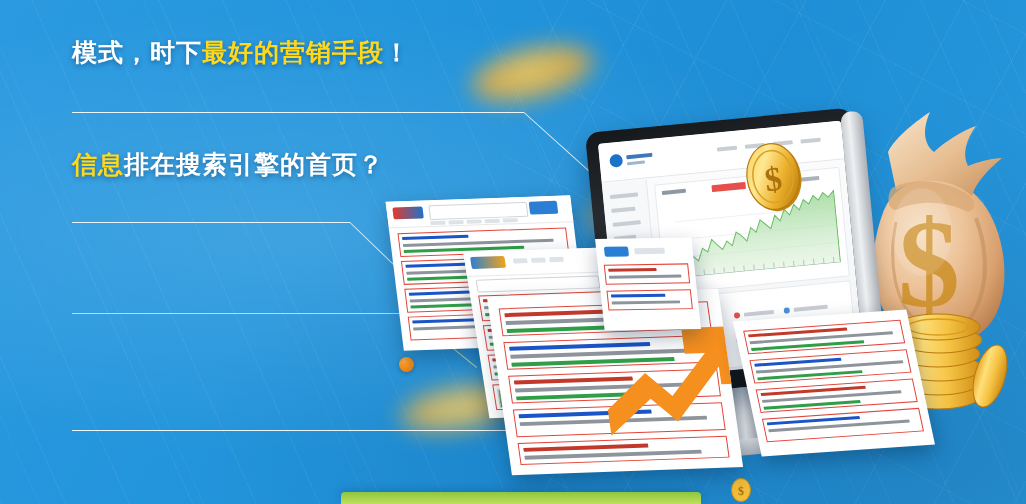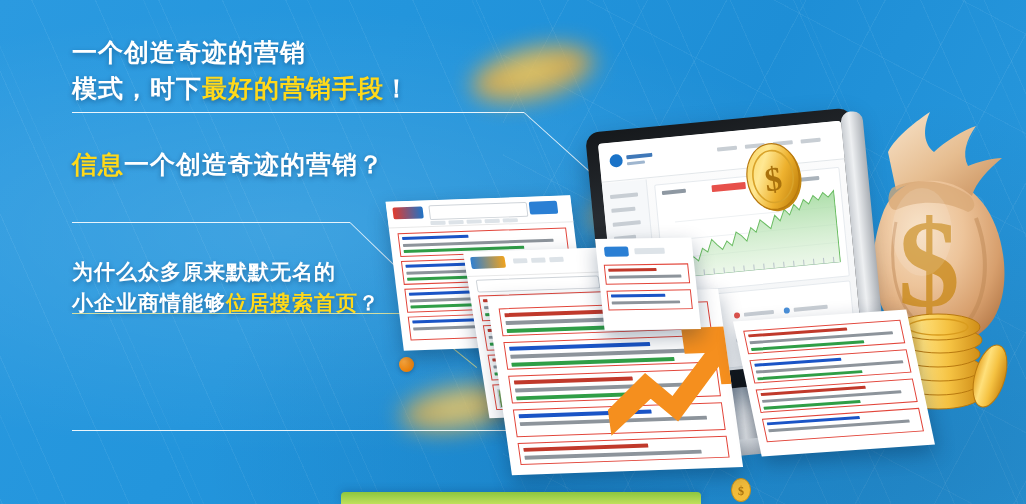--- a/index.html
+++ b/index.html
@@ -92,42 +92,37 @@
   <div class="vig"></div>
 
   <div class="bokeh" style="left:470px;top:48px;width:130px;height:52px;transform:rotate(-13deg);
               background:radial-gradient(ellipse at 46% 44%,#ffd65e,#e8a73a 55%,rgba(226,167,58,0) 78%);"></div>
   <div class="bokeh" style="left:588px;top:196px;width:62px;height:34px;transform:rotate(-16deg);opacity:.7;
               background:radial-gradient(ellipse at 46% 44%,#ffdf77,#e3a93f 55%,rgba(227,169,63,0) 80%);"></div>
   <div class="bokeh" style="left:398px;top:386px;width:124px;height:46px;transform:rotate(-9deg);opacity:.8;
               background:radial-gradient(ellipse at 48% 46%,#ffe07a,#e7ad40 52%,rgba(231,173,64,0) 80%);"></div>
 
   <div class="tb" style="top:34px;font-size:25px;line-height:36px;">
-    <span class="l">一个创造奇迹的营销</span>
     <span class="l"><span>模式，时下</span><span class="hl">最好的营销手段</span><span>！</span></span>
   </div>
   <div class="conn" style="left:72px;top:112px;width:560px;">
     <div class="h" style="width:452px;background:rgba(255,255,255,.9);"></div>
     <div class="d" style="left:452px;width:110px;background:rgba(255,255,255,.85);transform:rotate(42deg);"></div>
   </div>
   <div class="dot" style="left:626px;top:186px;width:15px;height:15px;"></div>
 
   <div class="tb" style="top:146px;font-size:25px;line-height:36px;">
-    <span class="l"><span class="hl">信息</span><span>一个创造奇迹的营销？</span></span>
+    <span class="l"><span class="hl">信息</span><span>排在搜索引擎的首页？</span></span>
   </div>
   <div class="conn" style="left:72px;top:222px;width:420px;">
     <div class="h" style="width:278px;background:rgba(255,255,255,.88);"></div>
     <div class="d" style="left:278px;width:64px;background:rgba(255,255,255,.8);transform:rotate(44deg);"></div>
   </div>
   <div class="dot" style="left:407px;top:258px;width:16px;height:16px;"></div>
 
-  <div class="tb" style="top:256px;font-size:21px;line-height:31px;">
-    <span class="l">为什么众多原来默默无名的</span>
-    <span class="l"><span>小企业商情能够</span><span class="hl">位居搜索首页</span><span>？</span></span>
-  </div>
   <div class="conn" style="left:72px;top:313px;width:500px;">
     <div class="h" style="width:338px;background:rgba(219,226,160,.95);"></div>
     <div class="d" style="left:338px;width:86px;background:rgba(214,222,150,.9);transform:rotate(39deg);"></div>
   </div>
   <div class="dot" style="left:399px;top:357px;width:15px;height:15px;"></div>
 
   <div class="tb" style="top:361px;font-size:23px;line-height:33px;">
   </div>
   <div class="conn" style="left:72px;top:430px;width:560px;">
     <div class="h" style="width:508px;background:rgba(255,255,255,.9);"></div>

